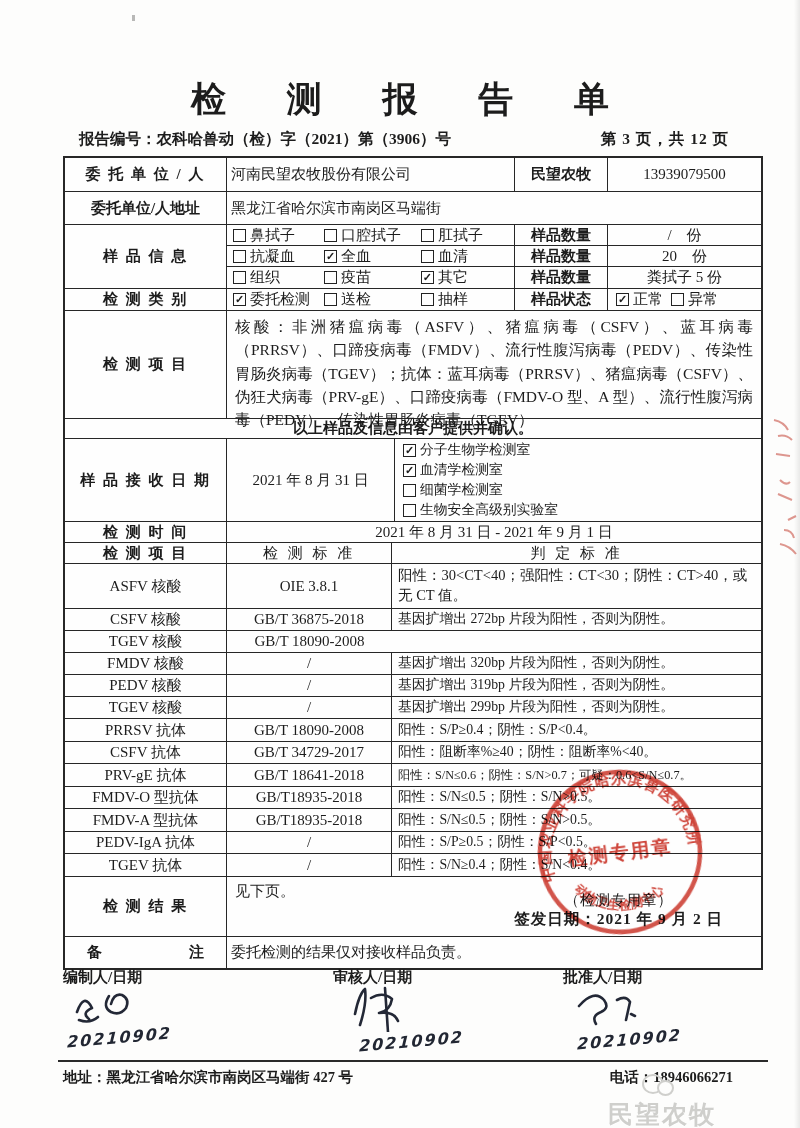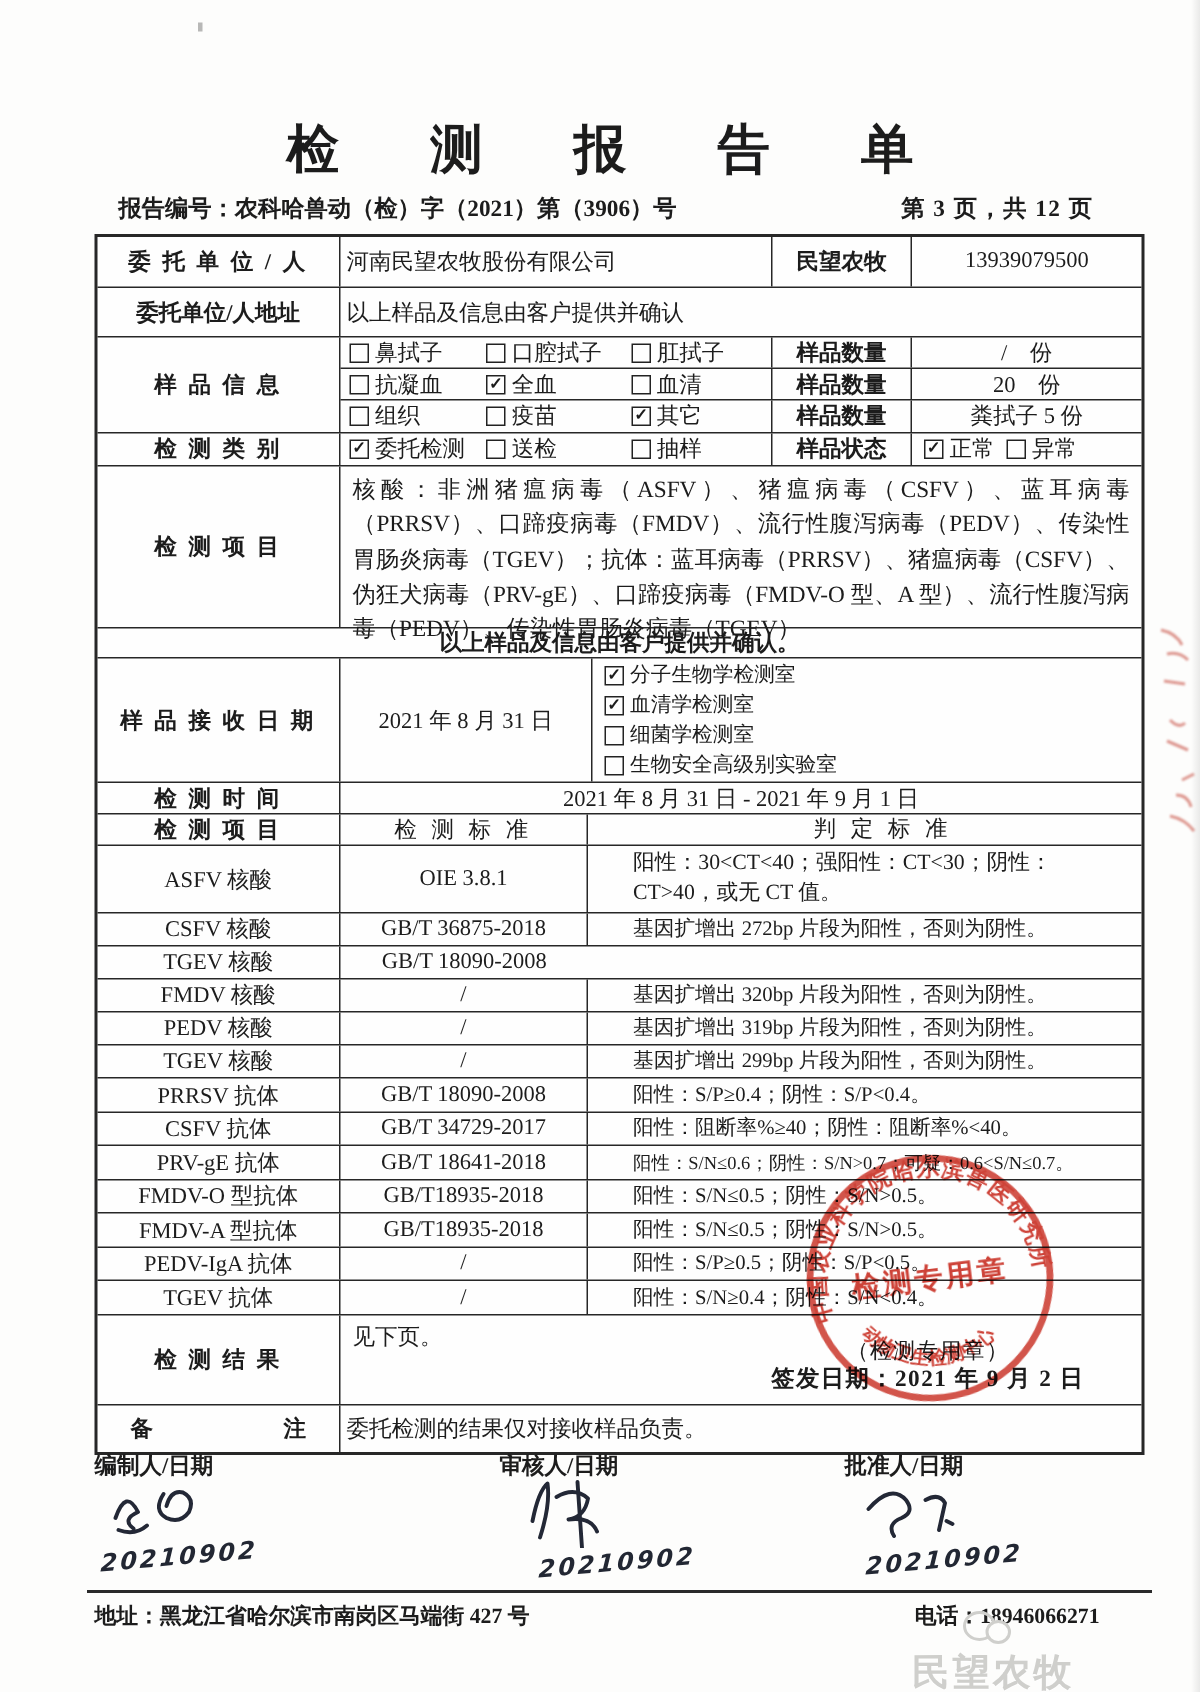--- a/index.html
+++ b/index.html
@@ -28,21 +28,21 @@
   .optcol{width:288px;display:flex;align-items:center;padding:1px 2px 1px 6px;}
   .optcol .opt{width:94px;}
   .cb{display:inline-block;width:11px;height:11px;border:1.5px solid #222;margin-right:4px;
         font-size:11px;line-height:10px;text-align:center;font-weight:bold;flex:0 0 auto;}
   .items-cell{flex:1;padding:4px 8px;font-size:15.5px;line-height:1.5;text-align:justify;align-items:flex-start;}
   .confirm{width:100%;justify-content:center;font-weight:bold;font-size:15px;}
   .date-cell{width:168px;justify-content:center;}
   .loclab{width:120px;justify-content:center;font-weight:bold;}
   .locs{flex:1;flex-direction:column;align-items:flex-start;justify-content:center;font-size:13.8px;line-height:1.45;padding-left:8px;}
   .c2{width:165px;justify-content:center;font-size:15px;}
-  .c3{flex:1;font-size:13.8px;padding:1px 6px;line-height:1.35;margin-left:24px;}
+  .c3{flex:1;font-size:13.8px;padding:1px 6px;line-height:1.35;}
   .c3.sm{font-size:12.3px;}
   .hdr{font-weight:normal;letter-spacing:3px;}
   .result-content{flex:1;position:relative;display:block;padding:4px 8px;}
   .seeNext{position:absolute;left:8px;top:5px;font-size:15px;}
   .stampNote{position:absolute;right:88px;top:14px;font-size:14.5px;letter-spacing:1px;}
   .issue{position:absolute;right:38px;bottom:6px;font-size:15.5px;font-weight:bold;letter-spacing:1px;}
   .remark-lab{width:162px;justify-content:space-between;font-weight:bold;padding:1px 22px;}
   
   .sigs{position:absolute;top:968px;left:63px;width:700px;display:flex;}
   .sig{position:relative;height:92px;}
@@ -86,21 +86,21 @@
 
     <div class="tr" style="height:34px">
       <div class="td lab">委 托 单 位 / 人</div>
       <div class="td" style="width:288px">河南民望农牧股份有限公司</div>
       <div class="td qlab">民望农牧</div>
       <div class="td w157 cen">13939079500</div>
     </div>
 
     <div class="tr" style="height:33px">
       <div class="td lab" style="letter-spacing:0">委托单位/人地址</div>
-      <div class="td" style="flex:1">以上样品及信息由客户提供并确认</div>
+      <div class="td" style="flex:1">黑龙江省哈尔滨市南岗区马端街</div>
     </div>
 
     <div class="tr" style="height:64px;border-bottom:1px solid #272727">
       <div class="td lab">样 品 信 息</div>
       <div style="flex:1;display:flex;flex-direction:column">
         <div class="tr" style="height:21px;flex:1">
           <div class="td optcol">
             <span class="opt">
                 <span class="cb"></span>
                 <span>鼻拭子</span>

